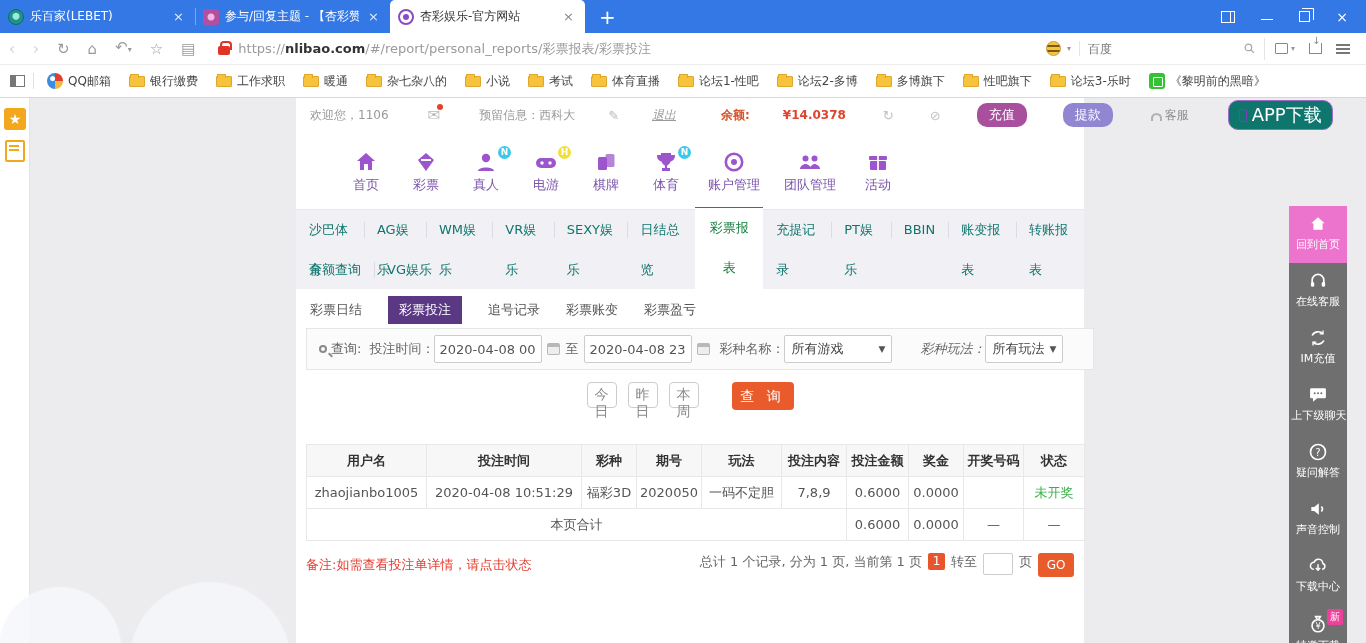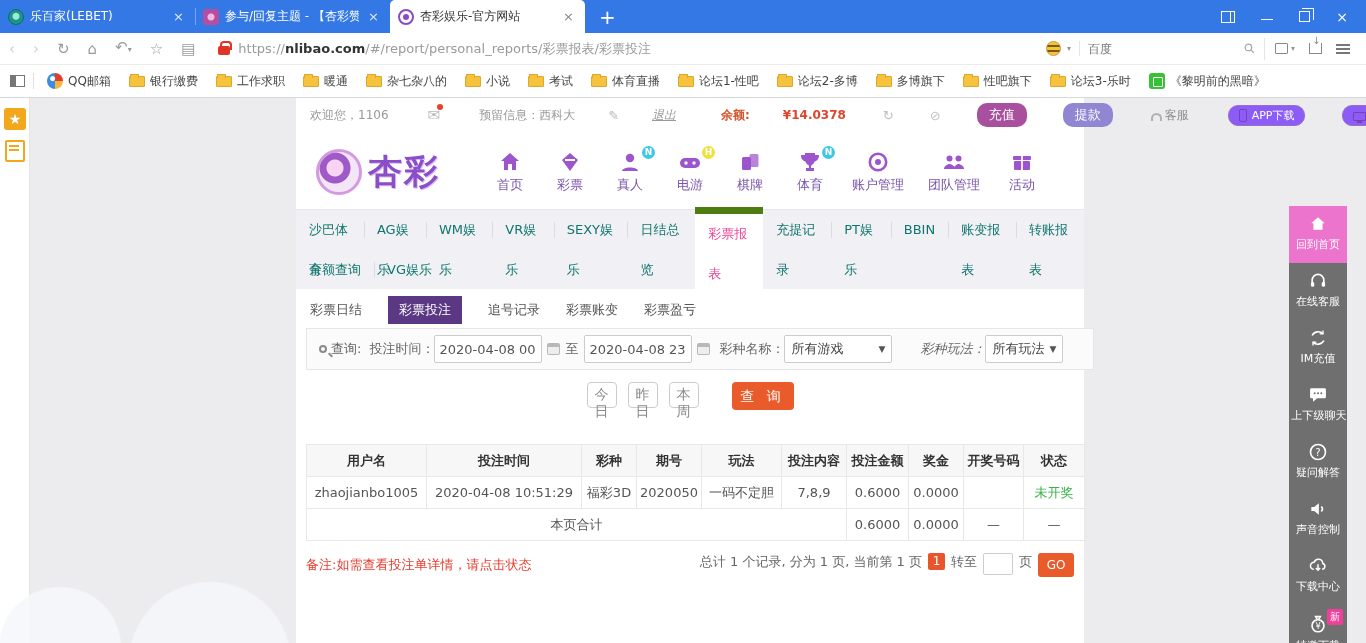--- a/index.html
+++ b/index.html
@@ -77,21 +77,21 @@
   .mail::after { content:''; position:absolute; right:-3px; top:-2px; width:6px; height:6px; border-radius:50%; background:#e8402c; }
   .edit-ic { color:#b9b9b9; font-size:13px; margin:0 4px; }
   .logout { font-style:italic; text-decoration:underline; color:#999; margin-right:16px; }
   .bal-label { color:#d4542c; font-weight:bold; }
   .bal-val { color:#e0442c; font-weight:bold; margin:0 8px 0 4px; }
   .circ-ic { color:#c2c2c2; font-size:13px; margin-right:7px; }
   .btn-purple { background:#a84f9e; color:#fff; border-radius:10px; padding:3px 12px; margin-right:7px; font-size:13px; }
   .btn-lav { background:#9186d2; color:#fff; border-radius:10px; padding:3px 12px; margin-right:9px; font-size:13px; }
   .svc { color:#8a8a8a; display:flex; align-items:center; gap:3px; margin-right:10px; }
   .hs { width:11px; height:8px; border:2px solid #b0b0b0; border-bottom:none; border-radius:6px 6px 0 0; position:relative; top:2px; }
-  .btn-pink { background:#8b5cf6; border:1px solid #9c6cc8; color:#fff; border-radius:10px; padding:2px 10px; margin-right:8px; display:flex; align-items:center; gap:5px; font-size:11px; }
+  .btn-pink { background:#0f766e; border:1px solid #9c6cc8; color:#fff; border-radius:10px; padding:2px 10px; margin-right:8px; display:flex; align-items:center; gap:5px; font-size:18px; }
   .ph-ic { width:8px; height:13px; border:1px solid #7a3fb8; border-radius:2px; }
   .mon-ic { width:13px; height:9px; border:1px solid #7a3fb8; border-radius:1px; position:relative; top:1px; }
   .mon-ic::after { content:''; position:absolute; left:3px; bottom:-3px; width:5px; height:2px; background:#7a3fb8; }
 
   
   .logorow { position:absolute; top:40px; left:0; right:0; height:68px; display:flex; align-items:center; }
   .logo { display:flex; align-items:center; margin-left:20px; }
   .logo-flower { width:46px; height:46px; border-radius:50%; border:3px solid #d49ae0; background:radial-gradient(circle at 40% 40%, #f6d4f2 0 8px, #a05ac8 9px 15px, #f2e6f8 16px); position:relative; }
   .logo-txt { font-size:34px; font-weight:bold; color:#8a4fc8; letter-spacing:2px; margin-left:6px; text-shadow:1px 1px 0 #e0b8f0; }
   .mainnav { display:flex; align-items:flex-start; margin-left:52px; gap:24px; }
@@ -100,21 +100,21 @@
   .mn-label { font-size:13px; color:#7a55aa; white-space:nowrap; }
   .badge { position:absolute; top:-4px; right:-7px; font-size:9px; color:#fff; border-radius:50%; width:13px; height:13px; line-height:13px; text-align:center; font-weight:bold; }
   .badge.n { background:#3ec8e8; }
   .badge.h { background:#f0e03c; color:#fff; }
 
   
   .tabsblock { position:absolute; top:111px; left:0; right:0; height:80px; background:#f1f0f4; border-top:1px solid #e7e6ec; }
   .trow { display:flex; height:40px; align-items:flex-start; overflow:visible; }
   .rtab { height:40px; line-height:40px; padding:0 13px; font-size:13px; color:#0f766e; position:relative; background:transparent; }
   .rtab + .rtab::before { content:''; position:absolute; left:0; top:12px; height:16px; width:1px; background:#dddce4; }
-  .rtab.active { background:#fff; border-top:7px solid #4d7c0f; margin-top:-3px; height:83px; z-index:2; color:#ec4899; }
+  .rtab.active { background:#fff; border-top:1px solid #4d7c0f; margin-top:-3px; height:83px; z-index:2; color:#15803d;text-align:center; }
   .rtab.active::before, .rtab.active + .rtab::before { display:none; }
 
   
   .subtabs { position:absolute; top:198px; left:14px; display:flex; align-items:center; gap:26px; font-size:13px; color:#555; }
   .stab.active { background:#5b3884; color:#fff; padding:5px 11px; }
 
   
   .querybar { position:absolute; top:230px; left:10px; width:788px; height:42px; background:#fbfbfc; border:1px solid #e6e6e6; display:flex; align-items:center; color:#666; font-size:13px; padding-left:12px; }
   .mag { width:8px; height:8px; border:2px solid #8a8a8a; border-radius:50%; position:relative; margin-right:4px; }
   .mag::after { content:''; position:absolute; left:7px; top:7px; width:5px; height:2px; background:#8a8a8a; transform:rotate(45deg); }
@@ -303,24 +303,20 @@
             <span class="ph-ic"></span>
             <span>APP下载</span>
           </span>
         <span class="btn-pink">
             <span class="mon-ic"></span>
             <span>客户端下载</span>
           </span>
       </div>
 
       <div class="logorow">
-        <div class="logo">
-          <span class="logo-flower"></span>
-          <span class="logo-txt">杏彩</span>
-        </div>
         <div class="mainnav">
           <div class="mn-item">
             <svg width="24" height="24" viewBox="0 0 24 24" fill="#9c55cc">
                 <path d="M12 3l9 8h-3v9h-4v-6h-4v6H6v-9H3z"></path>
               </svg>
             <span class="mn-label">首页</span>
           </div>
           <div class="mn-item">
             <svg width="24" height="24" viewBox="0 0 24 24" fill="#9c55cc">
                 <path d="M12 3l8 7-8 11-8-11z"></path>

